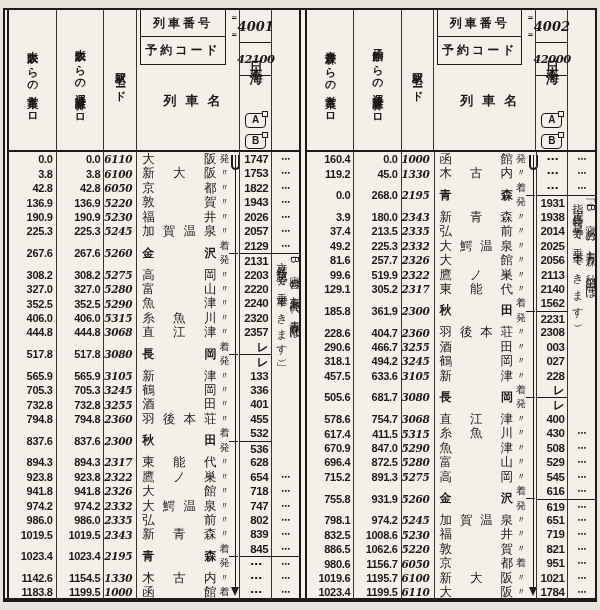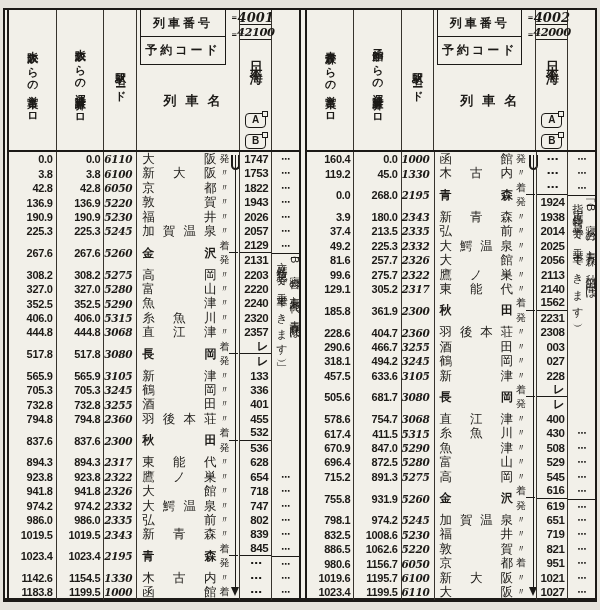--- a/index.html
+++ b/index.html
@@ -27,21 +27,21 @@
   .collabel{position:absolute;inset:0;display:flex;align-items:center;justify-content:center;}
   .collabel .vtext{font-size:11px;font-weight:bold;letter-spacing:1.5px;line-height:1;}
   .hbox{position:absolute;left:3px;top:0;right:13px;border:1.5px solid var(--ink);border-top:none;}
   .hbox-row{height:27px;display:flex;align-items:center;justify-content:center;
     font-size:12px;font-weight:bold;letter-spacing:3px;white-space:nowrap;}
   .hbox-row:first-child{border-bottom:1.5px solid var(--ink);}
   .tick{position:absolute;right:1px;font-size:8px;font-weight:bold;line-height:8px;}
   .tick.t1{top:4px}.tick.t2{top:21px}
   .train-name-label{position:absolute;left:8px;right:0;top:82px;text-align:center;
     font-size:13px;font-weight:bold;letter-spacing:9px;text-indent:9px;}
-  .tno,.tresv{height:15px;border-bottom:1.5px solid var(--ink);display:flex;align-items:center;
+  .tno,.tresv{height:33px;border-bottom:1.5px solid var(--ink);display:flex;align-items:center;
     justify-content:center;font-family:"DejaVu Serif",serif;font-style:italic;font-weight:bold;}
   .tno{font-size:13px}.tresv{font-size:11.5px;letter-spacing:-0.5px}
   .tname{position:absolute;left:0;right:0;top:40px;height:60px;display:flex;justify-content:center;}
   .tname .vtext{font-size:13px;font-weight:bold;letter-spacing:6px;}
   .berth{position:absolute;left:5px;width:21px;height:15px;border:1.5px solid var(--ink);
     border-radius:4px;font-size:10px;font-weight:bold;text-align:center;line-height:12px;background:var(--paper);}
   .berth::after{content:"";position:absolute;right:-3px;top:-3px;width:4px;height:4px;
     border:1px solid var(--ink);background:var(--paper);}
   .berth.a{top:103px}.berth.b{top:124px}
   
@@ -53,21 +53,21 @@
     padding-right:3px;letter-spacing:-0.3px;}
   .code{font-family:"DejaVu Serif",serif;font-style:italic;font-size:10.5px;font-weight:600;
     justify-content:flex-end;align-items:center;padding-right:4px;letter-spacing:-0.3px;}
   .stn{align-items:center;}
   .stn-name{flex:1;font-size:12.5px;line-height:var(--u);text-align:justify;text-align-last:justify;
     padding:0 2px 0 5px;white-space:nowrap;overflow:hidden;}
   .double .stn-name{font-size:12px;font-weight:bold;line-height:calc(var(--u)*2);}
   .mark-box{width:21px;font-size:10px;line-height:var(--u);padding-left:1px;}
   .mark-box.two{display:flex;flex-direction:column;justify-content:center;}
   .mark-box.two span{line-height:var(--u);position:relative;}
-  .timec{flex-direction:column;justify-content:flex-end;}
+  .timec{flex-direction:column;}
   .timec .tval{flex:1;font-size:11.5px;font-weight:bold;text-align:right;padding-right:3px;
     line-height:var(--u);letter-spacing:-0.4px;}
   .notec{flex-direction:column;}
   .notec .nval{flex:1;text-align:center;line-height:var(--u);}
   .dots{font-family:"DejaVu Sans",sans-serif;font-size:9px;font-weight:bold;text-align:center !important;
     padding-right:0 !important;}
   .sub-dep{border-top:1.2px solid var(--ink);position:relative;}
   .timec .sub-dep::before{content:"";position:absolute;left:-11px;top:-1.2px;width:9px;
     border-top:1.2px solid var(--ink);}
   
@@ -639,21 +639,21 @@
           <div class="cell c-code code">2195</div>
           <div class="cell c-stn stn">
             <span class="stn-name">青森</span>
             <div class="mark-box two">
               <span>着</span>
               <span>発</span>
             </div>
           </div>
           <div class="cell c-time timec">
             <div class="tval dots">⋯</div>
-            <div class="tval sub-dep">1924</div>
+            <div class="tval sub-dep">1931</div>
           </div>
           <div class="cell c-note notec">
             <div class="nval dots">⋯</div>
             <div class="nval sub-dep"></div>
           </div>
         </div>
         <div class="trow">
           <div class="cell c-km1 num">3.9</div>
           <div class="cell c-km2 num">180.0</div>
           <div class="cell c-code code">2343</div>
@@ -708,21 +708,21 @@
           </div>
           <div class="cell c-time timec">
             <div class="tval">2056</div>
           </div>
           <div class="cell c-note notec">
             <div class="nval"></div>
           </div>
         </div>
         <div class="trow">
           <div class="cell c-km1 num">99.6</div>
-          <div class="cell c-km2 num">275.7</div>
+          <div class="cell c-km2 num">519.9</div>
           <div class="cell c-code code">2322</div>
           <div class="cell c-stn stn">
             <span class="stn-name">鷹ノ巣</span>
             <div class="mark-box">〃</div>
           </div>
           <div class="cell c-time timec">
             <div class="tval">2113</div>
           </div>
           <div class="cell c-note notec">
             <div class="nval"></div>
@@ -1015,21 +1015,21 @@
         </div>
         <div class="trow">
           <div class="cell c-km1 num">1023.4</div>
           <div class="cell c-km2 num">1199.5</div>
           <div class="cell c-code code">6110</div>
           <div class="cell c-stn stn">
             <span class="stn-name">大阪</span>
             <div class="mark-box">〃</div>
           </div>
           <div class="cell c-time timec">
-            <div class="tval">1027</div>
+            <div class="tval">1784</div>
           </div>
           <div class="cell c-note notec">
             <div class="nval dots">⋯</div>
           </div>
         </div>
       </div>
   </div>
 
 </div>
 

